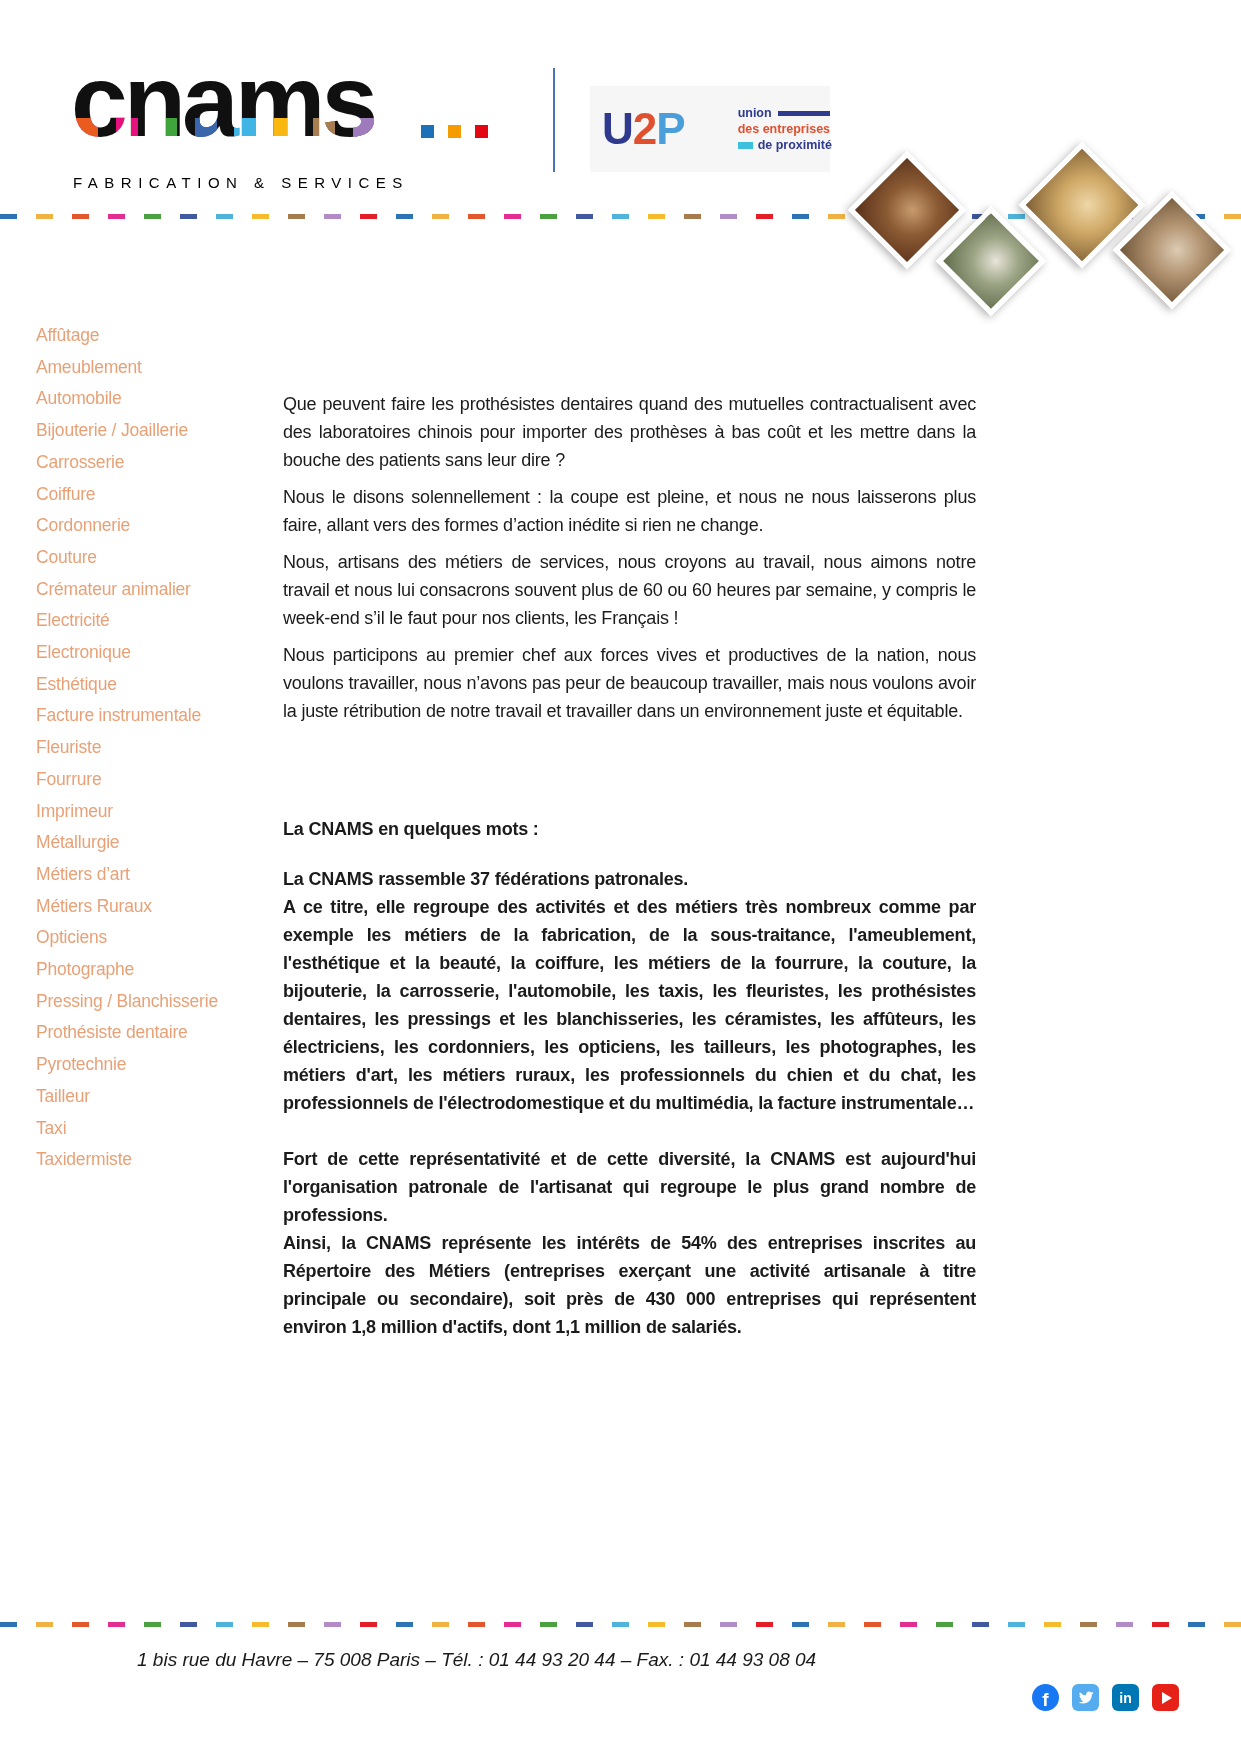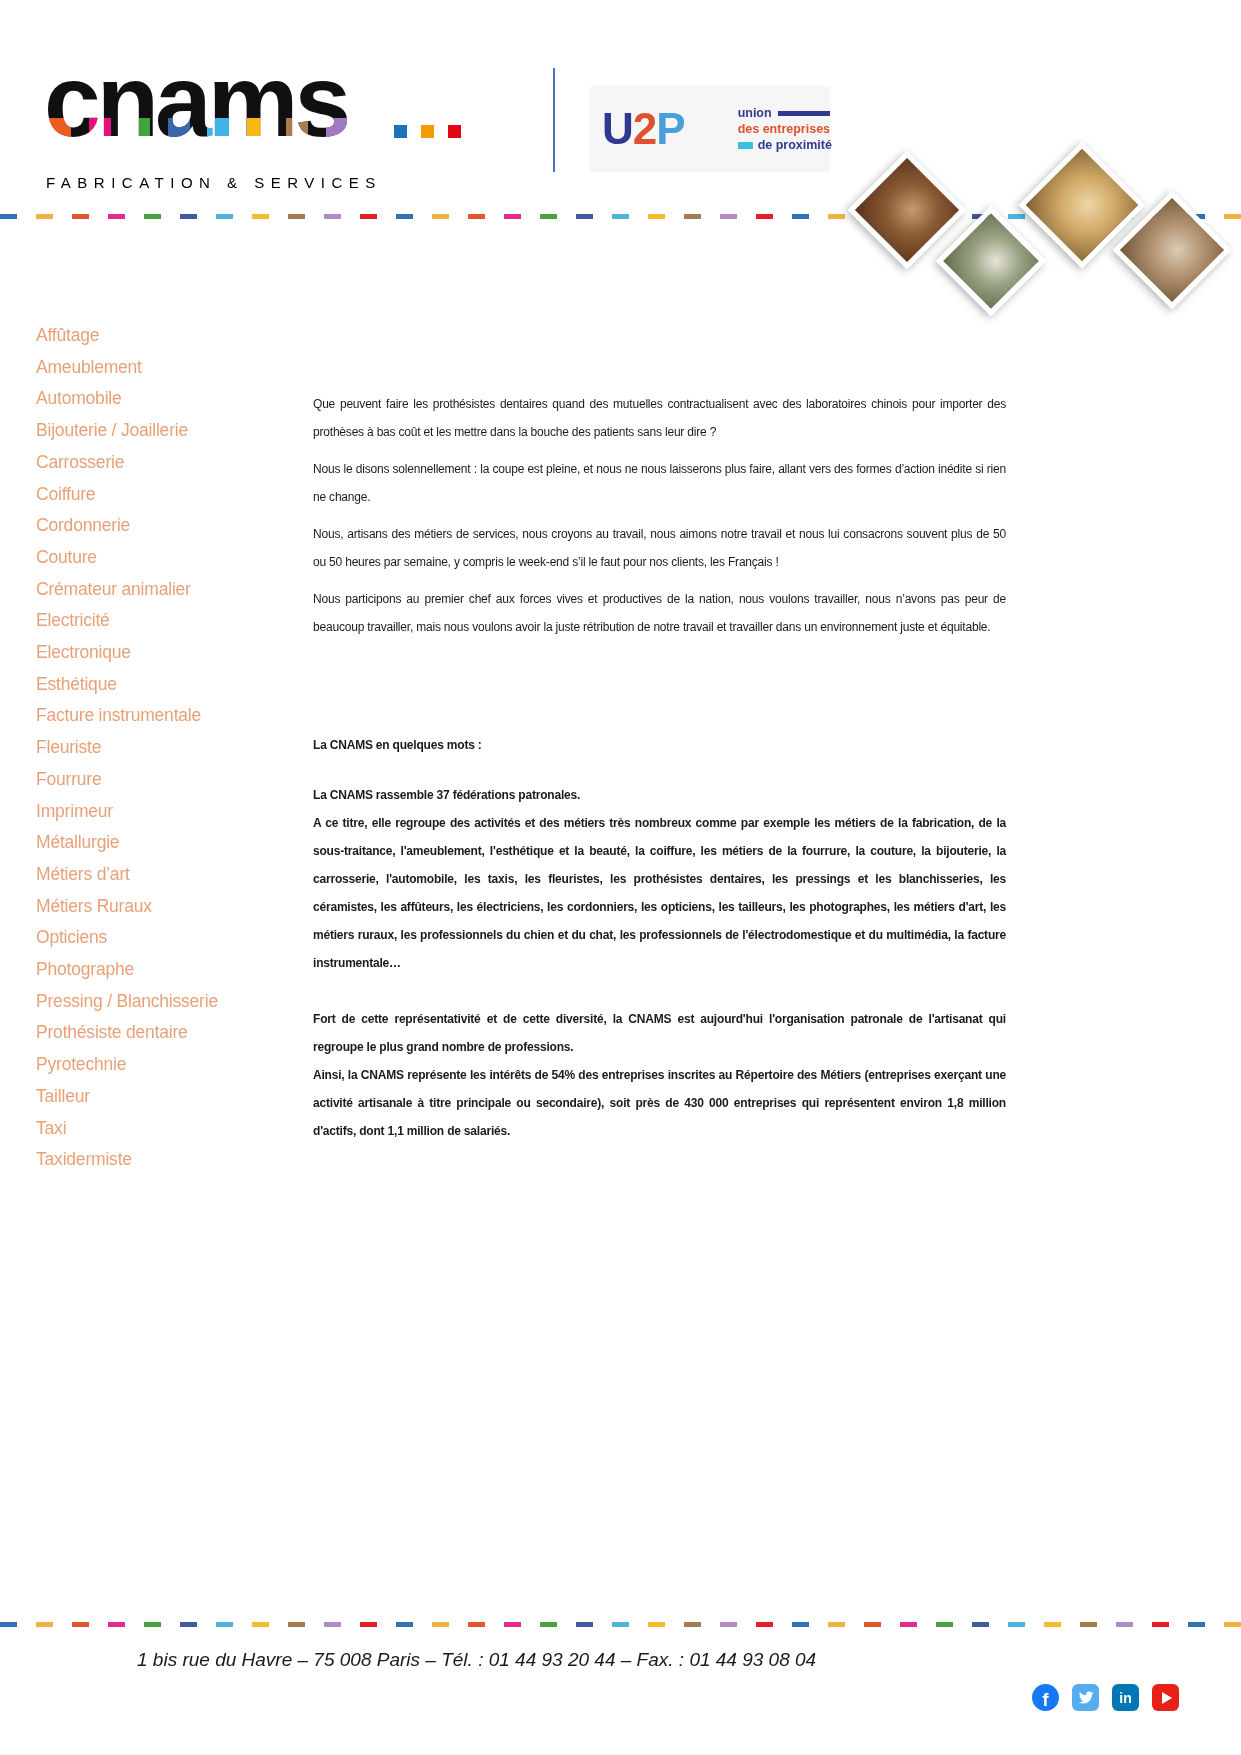--- a/index.html
+++ b/index.html
@@ -1,20 +1,20 @@
 <!DOCTYPE html>
 <html lang="fr"><head>
 <meta charset="utf-8">
 <style>
   html,body{margin:0;padding:0;background:#fff;}
   .page{position:relative;width:1241px;height:1755px;background:#fff;overflow:hidden;
         font-family:"Liberation Sans",sans-serif;color:#1b1b1b;}
 
   
-  .logo-block{position:absolute;left:44px;top:56px;width:480px;height:150px;display:block;text-decoration:none;}
+  .logo-block{position:absolute;left:71px;top:56px;width:480px;height:150px;display:block;text-decoration:none;}
   .wordmark{position:absolute;left:0;top:-6px;font-size:102px;line-height:1;font-weight:700;
             letter-spacing:-4px;color:#101010;}
   .band{position:absolute;left:5px;top:62px;width:338px;height:27px;display:flex;
         justify-content:space-between;mix-blend-mode:lighten;z-index:2;}
   .band-sq{width:22px;height:27px;}
   .logo-dots{position:absolute;left:350px;top:69px;display:flex;gap:14px;z-index:2;}
   .logo-dot{width:13px;height:13px;}
   .tagline{position:absolute;left:2px;top:118px;font-size:15px;font-weight:500;
            letter-spacing:6.5px;color:#000;white-space:nowrap;}
 
@@ -41,22 +41,22 @@
   .dash-top{top:214px;}
   .dash-bottom{top:1622px;}
   .dash{flex:0 0 17px;height:5px;}
 
   
   .sidebar{position:absolute;left:36px;top:320px;width:212px;font-size:17.5px;
            letter-spacing:-0.2px;line-height:31.7px;}
   .side-item{cursor:pointer;}
 
   
-  .main{position:absolute;left:283px;top:390px;width:693px;font-size:12px;line-height:28px;
-        letter-spacing:-0.2px;color:#1b1b1b;margin-left:30px;}
+  .main{position:absolute;left:283px;top:390px;width:693px;font-size:18px;line-height:28px;
+        letter-spacing:-0.2px;color:#1b1b1b;}
   .para{margin:0 0 9px;text-align:justify;}
   .section-title{font-weight:700;margin:90px 0 22px;}
   .bold-just{font-weight:700;text-align:justify;margin:0;}
   .strength-bold{margin-top:28px;}
   .body-just{text-align:justify;margin:0;font-weight:bold;}
 
   
   .footer-text{position:absolute;left:137px;top:1645px;font-style:italic;font-size:19px;
                line-height:30px;color:#1a1a1a;}
   .social{position:absolute;left:1032px;top:1684px;display:flex;gap:13px;}
@@ -179,21 +179,21 @@
       <div class="side-item">Tailleur</div>
       <div class="side-item">Taxi</div>
       <div class="side-item">Taxidermiste</div>
     </nav>
 
   <div class="main">
     <div>
 
     <p class="para">Que peuvent faire les prothésistes dentaires quand des mutuelles contractualisent avec des laboratoires chinois pour importer des prothèses à bas coût et les mettre dans la bouche des patients sans leur dire ?</p>
         <p class="para">Nous le disons solennellement : la coupe est pleine, et nous ne nous laisserons plus faire, allant vers des formes d’action inédite si rien ne change.</p>
-        <p class="para">Nous, artisans des métiers de services, nous croyons au travail, nous aimons notre travail et nous lui consacrons souvent plus de 50 ou 50 heures par semaine, y compris le week-end s’il le faut pour nos clients, les Français !</p>
+        <p class="para">Nous, artisans des métiers de services, nous croyons au travail, nous aimons notre travail et nous lui consacrons souvent plus de 60 ou 60 heures par semaine, y compris le week-end s’il le faut pour nos clients, les Français !</p>
         <p class="para">Nous participons au premier chef aux forces vives et productives de la nation, nous voulons travailler, nous n’avons pas peur de beaucoup travailler, mais nous voulons avoir la juste rétribution de notre travail et travailler dans un environnement juste et équitable.</p>
       </div>
 
     <p class="section-title">La CNAMS en quelques mots :</p>
 
     <p class="bold-just">La CNAMS rassemble 37 fédérations patronales.</p>
     <p class="body-just">A ce titre, elle regroupe des activités et des métiers très nombreux comme par exemple les métiers de la fabrication, de la sous-traitance, l'ameublement, l'esthétique et la beauté, la coiffure, les métiers de la fourrure, la couture, la bijouterie, la carrosserie, l'automobile, les taxis, les fleuristes, les prothésistes dentaires, les pressings et les blanchisseries, les céramistes, les affûteurs, les électriciens, les cordonniers, les opticiens, les tailleurs, les photographes, les métiers d'art, les métiers ruraux, les professionnels du chien et du chat, les professionnels de l'électrodomestique et du multimédia, la facture instrumentale…</p>
 
     <p class="bold-just strength-bold">Fort de cette représentativité et de cette diversité, la CNAMS est aujourd'hui l'organisation patronale de l'artisanat qui regroupe le plus grand nombre de professions.</p>
     <p class="body-just">Ainsi, la CNAMS représente les intérêts de 54% des entreprises inscrites au Répertoire des Métiers (entreprises exerçant une activité artisanale à titre principale ou secondaire), soit près de 430 000 entreprises qui représentent environ 1,8 million d'actifs, dont 1,1 million de salariés.</p>

